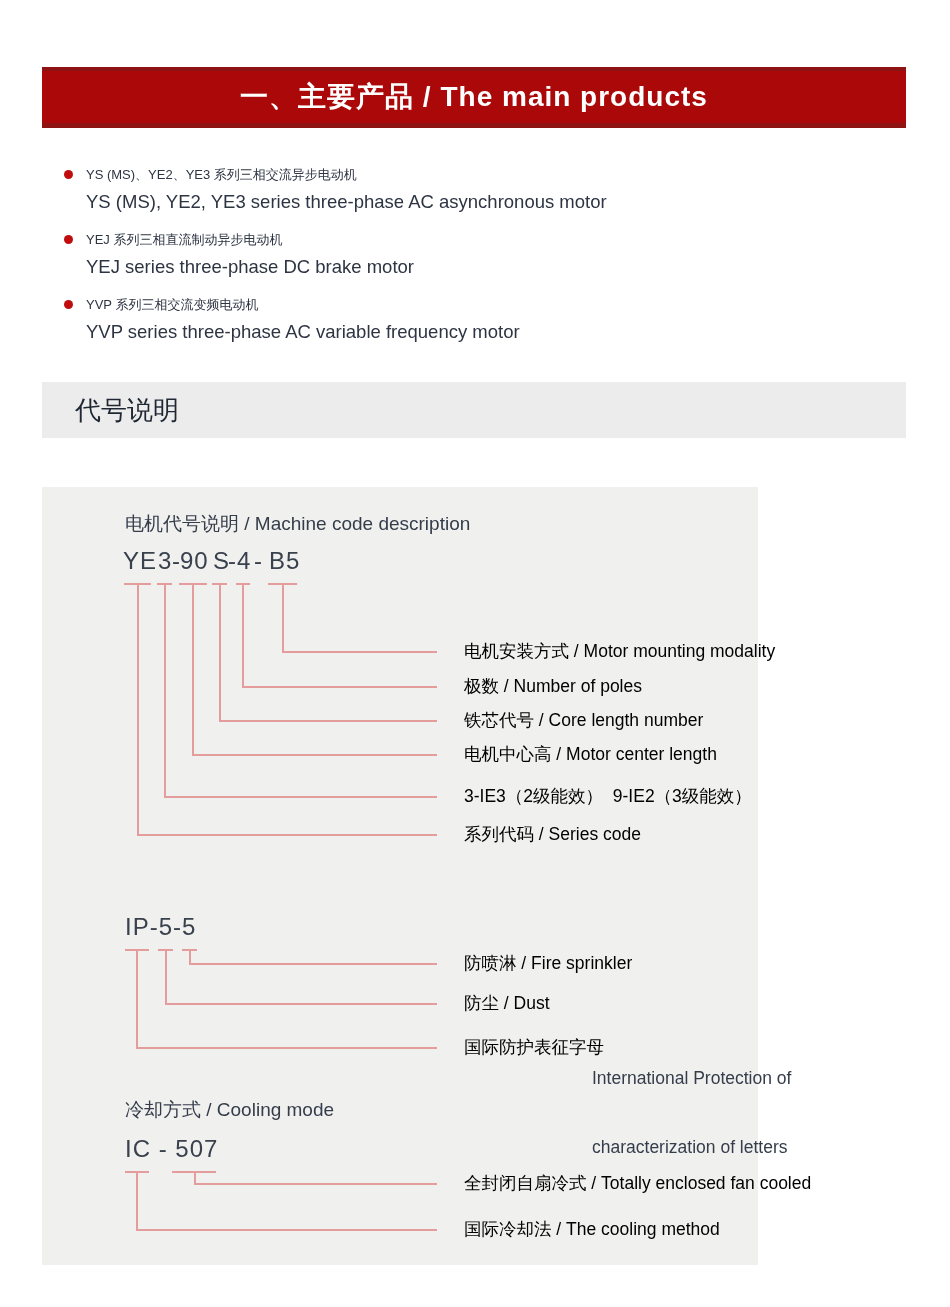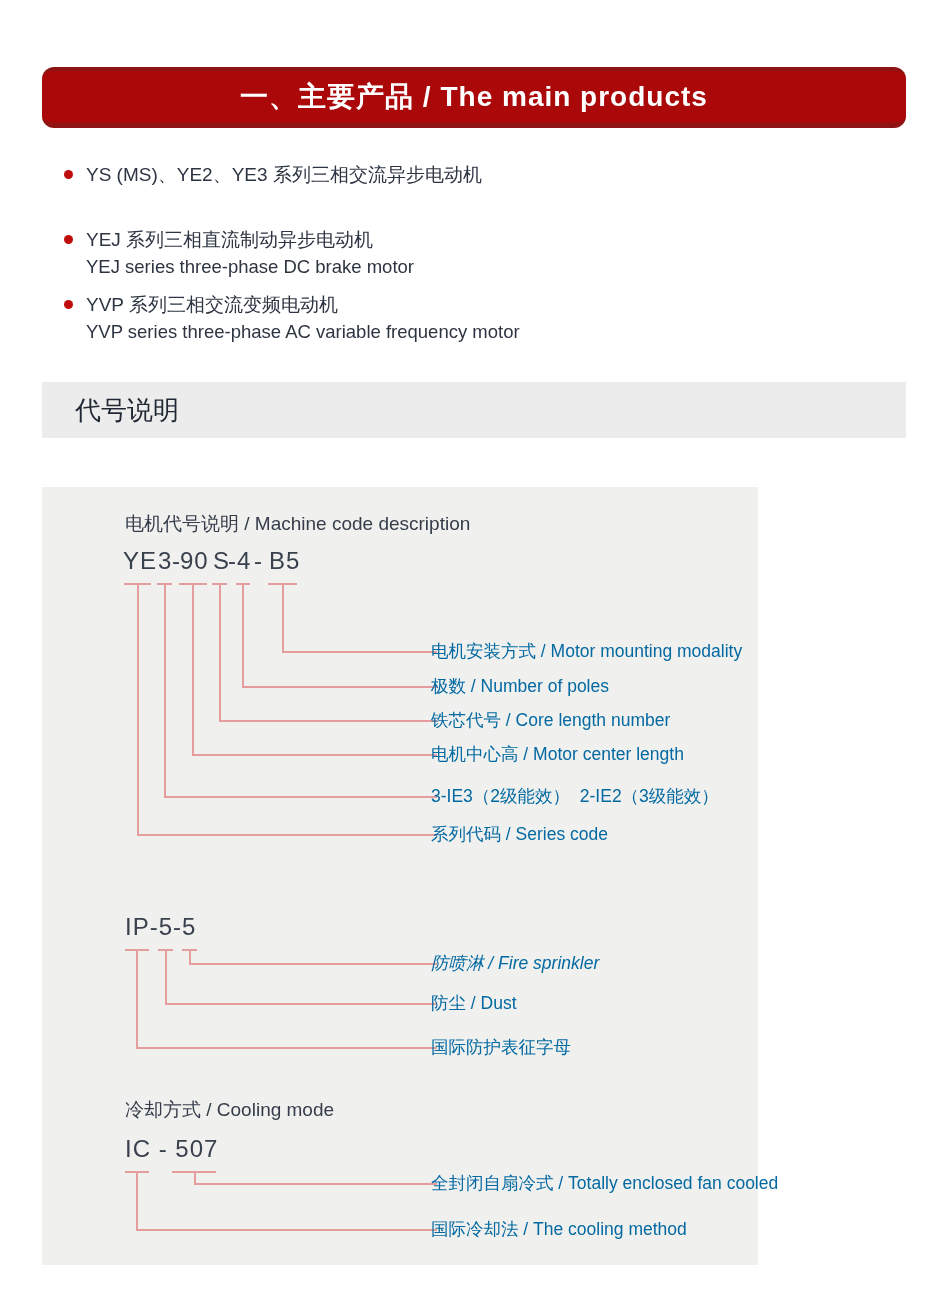--- a/index.html
+++ b/index.html
@@ -6,64 +6,65 @@
   #page{
     position:relative;width:950px;height:1307px;background:#ffffff;overflow:hidden;
     font-family:"Liberation Sans","DejaVu Sans",sans-serif;color:var(--text-dark,#2d3442);
   }
   
   #banner{
     position:absolute;left:42px;top:67px;width:864px;height:52px;
     background:var(--banner-red,#ab0809);
     border-top:4px solid var(--banner-edge,#8e1414);
     border-bottom:5px solid var(--banner-edge,#8e1414);
-    display:flex;align-items:center;justify-content:center;border-radius:12px;
+    display:flex;align-items:center;justify-content:center;
   }
   #banner .title{color:#ffffff;font-size:28px;font-weight:bold;letter-spacing:1px;}
   
   #products{position:absolute;left:64px;top:162px;width:820px;}
   .prod{position:relative;height:54px;margin-bottom:11px;padding-left:22px;}
   .dot{position:absolute;left:0;top:8px;width:9px;height:9px;border-radius:50%;
        background:var(--bullet-red,#c00c0c);}
-  .prod .cn{font-size:19px;line-height:26px;}
+  .prod .cn{font-size:13px;line-height:26px;}
   .prod .en{font-size:18.5px;line-height:27px;}
   
   #section-band{
     position:absolute;left:42px;top:382px;width:864px;height:56px;
     background:var(--band-gray,#ececec);
     display:flex;align-items:center;padding-left:33px;box-sizing:border-box;
   }
   #section-band .cn{font-size:26px;font-weight:500;color:#1f2733;}
   #section-band .en{font-size:23px;font-weight:300;color:#242c3a;margin-left:9px;}
   
   #panel{
     position:absolute;left:42px;top:487px;width:716px;height:778px;
     background:var(--panel-gray,#f0f0ef);
   }
   .phead{position:absolute;font-size:19px;color:#353d4b;}
   .code,.codeseg{position:absolute;font-size:24px;color:#39414d;letter-spacing:1px;white-space:pre;}
   .ul{position:absolute;height:2px;background:var(--line-pink,#e59c9c);}
   .vline{position:absolute;width:2px;background:var(--line-pink,#e59c9c);}
   .hline{position:absolute;height:2px;background:var(--line-pink,#e59c9c);}
-  .dlabel{position:absolute;left:389px;font-size:17.5px;line-height:22px;color:#0369a1;white-space:pre;}
+  .dlabel{position:absolute;left:422px;font-size:17.5px;line-height:22px;color:#000000;white-space:pre;}
   .dlabel2{position:absolute;font-size:17.5px;line-height:23px;color:#353d4b;white-space:pre;}
 </style>
 </head>
 <body>
 
 <div id="page">
 
   <div id="banner">
     <div class="title">一、主要产品 / The main products</div>
   </div>
 
   <div id="products">
     <div class="prod">
       <span class="dot"></span>
       <div class="cn">YS (MS)、YE2、YE3 系列三相交流异步电动机</div>
+      <div class="en">YS (MS), YE2, YE3 series three-phase AC asynchronous motor</div>
     </div>
     <div class="prod">
       <span class="dot"></span>
       <div class="cn">YEJ 系列三相直流制动异步电动机</div>
       <div class="en">YEJ series three-phase DC brake motor</div>
     </div>
     <div class="prod">
       <span class="dot"></span>
       <div class="cn">YVP 系列三相交流变频电动机</div>
       <div class="en">YVP series three-phase AC variable frequency motor</div>
@@ -106,40 +107,44 @@
     <div class="hline" style="left:200px;top:199px;width:195px;"></div>
     <div class="hline" style="left:177px;top:233px;width:218px;"></div>
     <div class="hline" style="left:150px;top:267px;width:245px;"></div>
     <div class="hline" style="left:122px;top:309px;width:273px;"></div>
     <div class="hline" style="left:95px;top:347px;width:300px;"></div>
 
     <div class="dlabel" style="top:153px;">电机安装方式 / Motor mounting modality</div>
     <div class="dlabel" style="top:188px;">极数 / Number of poles</div>
     <div class="dlabel" style="top:222px;">铁芯代号 / Core length number</div>
     <div class="dlabel" style="top:256px;">电机中心高 / Motor center length</div>
-    <div class="dlabel" style="top:298px;">3-IE3（2级能效）  2-IE2（3级能效）</div>
+    <div class="dlabel" style="top:298px;">3-IE3（2级能效）  9-IE2（3级能效）</div>
     <div class="dlabel" style="top:336px;">系列代码 / Series code</div>
 
     <div class="code" style="left:83px;top:426px;">IP-5-5</div>
 
     <div class="ul" style="left:83px;top:462px;width:24px;"></div>
     <div class="ul" style="left:116px;top:462px;width:15px;"></div>
     <div class="ul" style="left:140px;top:462px;width:15px;"></div>
 
     <div class="vline" style="left:94px;top:464px;height:96px;"></div>
     <div class="vline" style="left:123px;top:464px;height:52px;"></div>
     <div class="vline" style="left:147px;top:464px;height:12px;"></div>
 
     <div class="hline" style="left:147px;top:476px;width:248px;"></div>
     <div class="hline" style="left:123px;top:516px;width:272px;"></div>
     <div class="hline" style="left:94px;top:560px;width:301px;"></div>
 
-    <div class="dlabel" style="top:465px;font-style:italic;">防喷淋 / Fire sprinkler</div>
+    <div class="dlabel" style="top:465px;">防喷淋 / Fire sprinkler</div>
     <div class="dlabel" style="top:505px;">防尘 / Dust</div>
     <div class="dlabel" style="top:549px;">国际防护表征字母</div>
+    <div class="dlabel2" style="left:550px;top:534px;">
+      <div>International Protection of</div>
+      <div>characterization of letters</div>
+    </div>
 
     <div class="phead" style="left:83px;top:610px;">冷却方式 / Cooling mode</div>
     <div class="code" style="left:83px;top:648px;">IC - 507</div>
 
     <div class="ul" style="left:83px;top:684px;width:24px;"></div>
     <div class="ul" style="left:130px;top:684px;width:44px;"></div>
 
     <div class="vline" style="left:94px;top:686px;height:56px;"></div>
     <div class="vline" style="left:152px;top:686px;height:10px;"></div>
 

